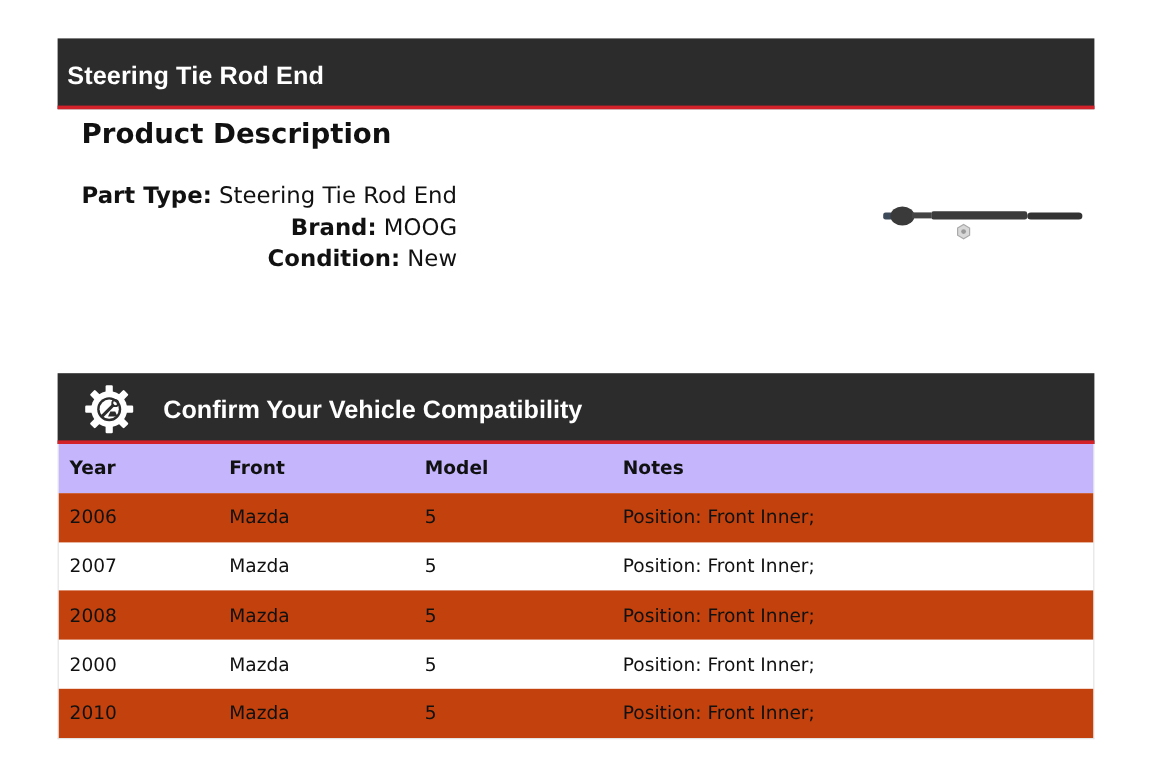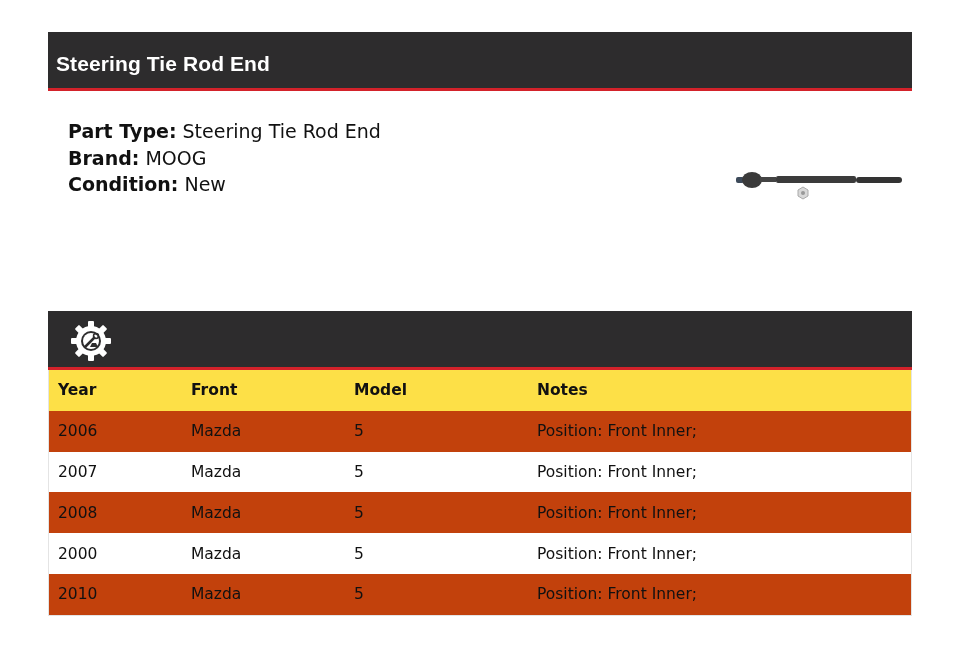--- a/index.html
+++ b/index.html
@@ -10,41 +10,42 @@
       font-family: "Liberation Sans", sans-serif; font-weight: bold;
     }
     .banner.title { top: 32px; height: 59px; }
     .banner.title .text { position: absolute; left: 8px; top: 20px; font-size: 21px; letter-spacing: 0.1px; }
     .banner.compat { top: 311px; height: 59px; }
     .banner.compat .text { position: absolute; left: 88px; top: 19px; font-size: 21px; }
     .banner.compat .icon { position: absolute; left: 22px; top: 9px; width: 42px; height: 42px; }
     .desc { position: absolute; left: 68px; top: 96px; }
     .desc h2 { margin: 0; font-size: 23px; font-weight: bold; line-height: 32px; }
     .attrs { margin-top: 22px; }
-    .attr { font-size: 19px; line-height: 26.5px; white-space: nowrap; }
+    .attr { font-size: 19px; line-height: 26.5px; white-space: nowrap; text-align: right; }
     .attr .k { font-weight: bold; }
     .product-img { position: absolute; left: 730px; top: 165px; width: 176px; height: 40px; }
     .table { position: absolute; left: 48px; top: 370px; width: 864px; border-left: 1px solid #e4e4e4; border-right: 1px solid #e4e4e4; border-bottom: 1px solid #e4e4e4; box-sizing: border-box; }
     .row { height: 40.8px; display: flex; align-items: center; font-size: 15.5px; position: relative; }
-    .row.head { font-weight: bold; background: #fde047; }
+    .row.head { font-weight: bold; background: #c4b5fd; }
     .row.alt { background: #c2410c; }
     .cell { position: absolute; top: 0; height: 100%; display: flex; align-items: center; }
     .c-year { left: 9px; }
     .c-make { left: 142px; }
     .c-model { left: 305px; }
-    .c-notes { left: 470px; margin-left: 18px; }
+    .c-notes { left: 470px; }
   </style>
 </head>
 <body>
 
 <div class="banner title">
   <span class="text">Steering Tie Rod End</span>
 </div>
 
 <div class="desc">
+  <h2>Product Description</h2>
   <div class="attrs">
     <div class="attr"><span class="k">Part Type:</span> <span>Steering Tie Rod End</span></div>
     <div class="attr"><span class="k">Brand:</span> <span>MOOG</span></div>
     <div class="attr"><span class="k">Condition:</span> <span>New</span></div>
   </div>
 </div>
 
 <div class="product-img">
   <svg width="176" height="40" viewBox="0 0 176 40">
     <rect x="6" y="12" width="8" height="6" rx="2" fill="#3d4a5a"></rect>
@@ -69,20 +70,21 @@
       <rect x="18" y="1" width="6" height="8" rx="1" transform="rotate(135 21 21)"></rect>
       <rect x="18" y="1" width="6" height="8" rx="1" transform="rotate(225 21 21)"></rect>
       <rect x="18" y="1" width="6" height="8" rx="1" transform="rotate(315 21 21)"></rect>
     </g>
     <circle cx="21" cy="21" r="10" fill="#2d2c2d"></circle>
     <circle cx="21" cy="21" r="8" fill="#ffffff"></circle>
     <path d="M15 27 L25 17" stroke="#2d2c2d" stroke-width="2.5"></path>
     <circle cx="26" cy="16" r="2.5" fill="none" stroke="#2d2c2d" stroke-width="1.5"></circle>
     <path d="M20 27 L28 27 L26 23 L22 23 Z" fill="#2d2c2d"></path>
   </svg>
+  <span class="text">Confirm Your Vehicle Compatibility</span>
 </div>
 
 <div class="table">
   <div class="row head">
     <span class="cell c-year">Year</span>
     <span class="cell c-make">Front</span>
     <span class="cell c-model">Model</span>
     <span class="cell c-notes">Notes</span>
   </div>
   <div class="row alt">

